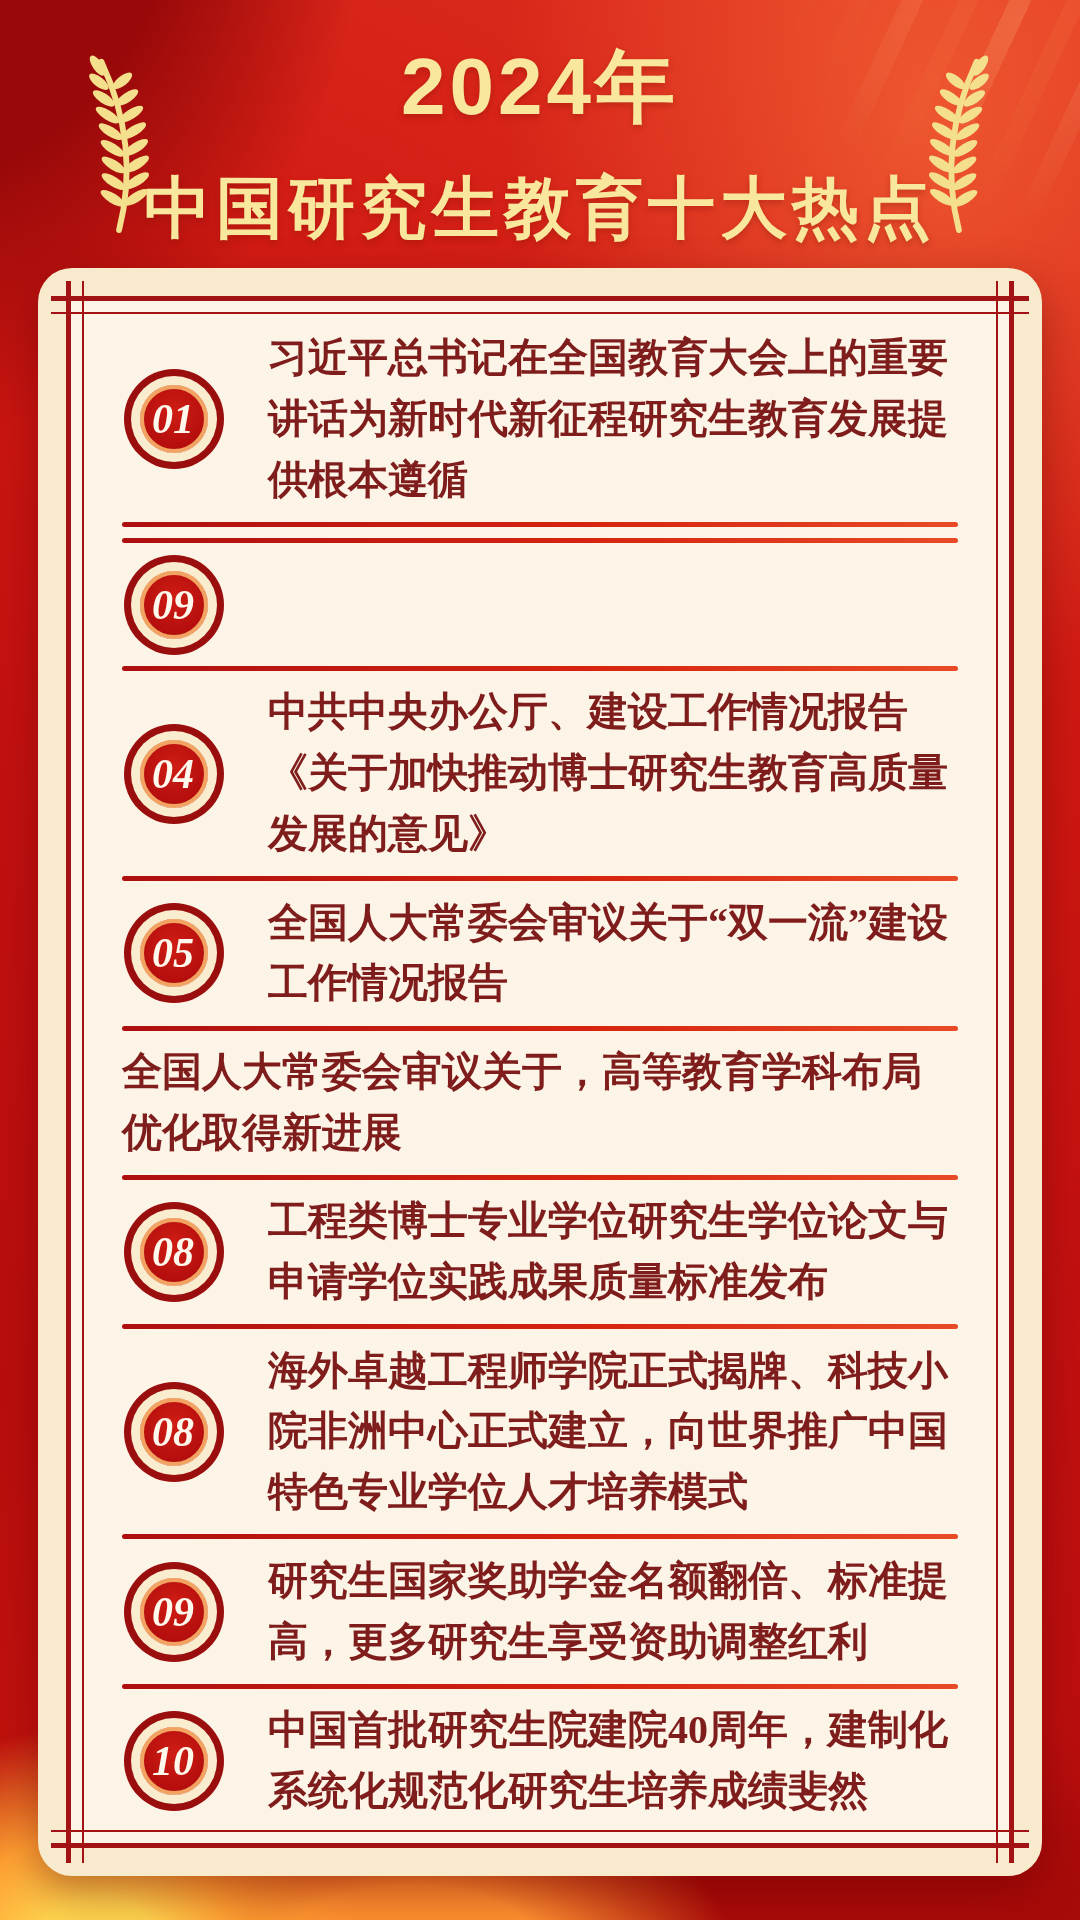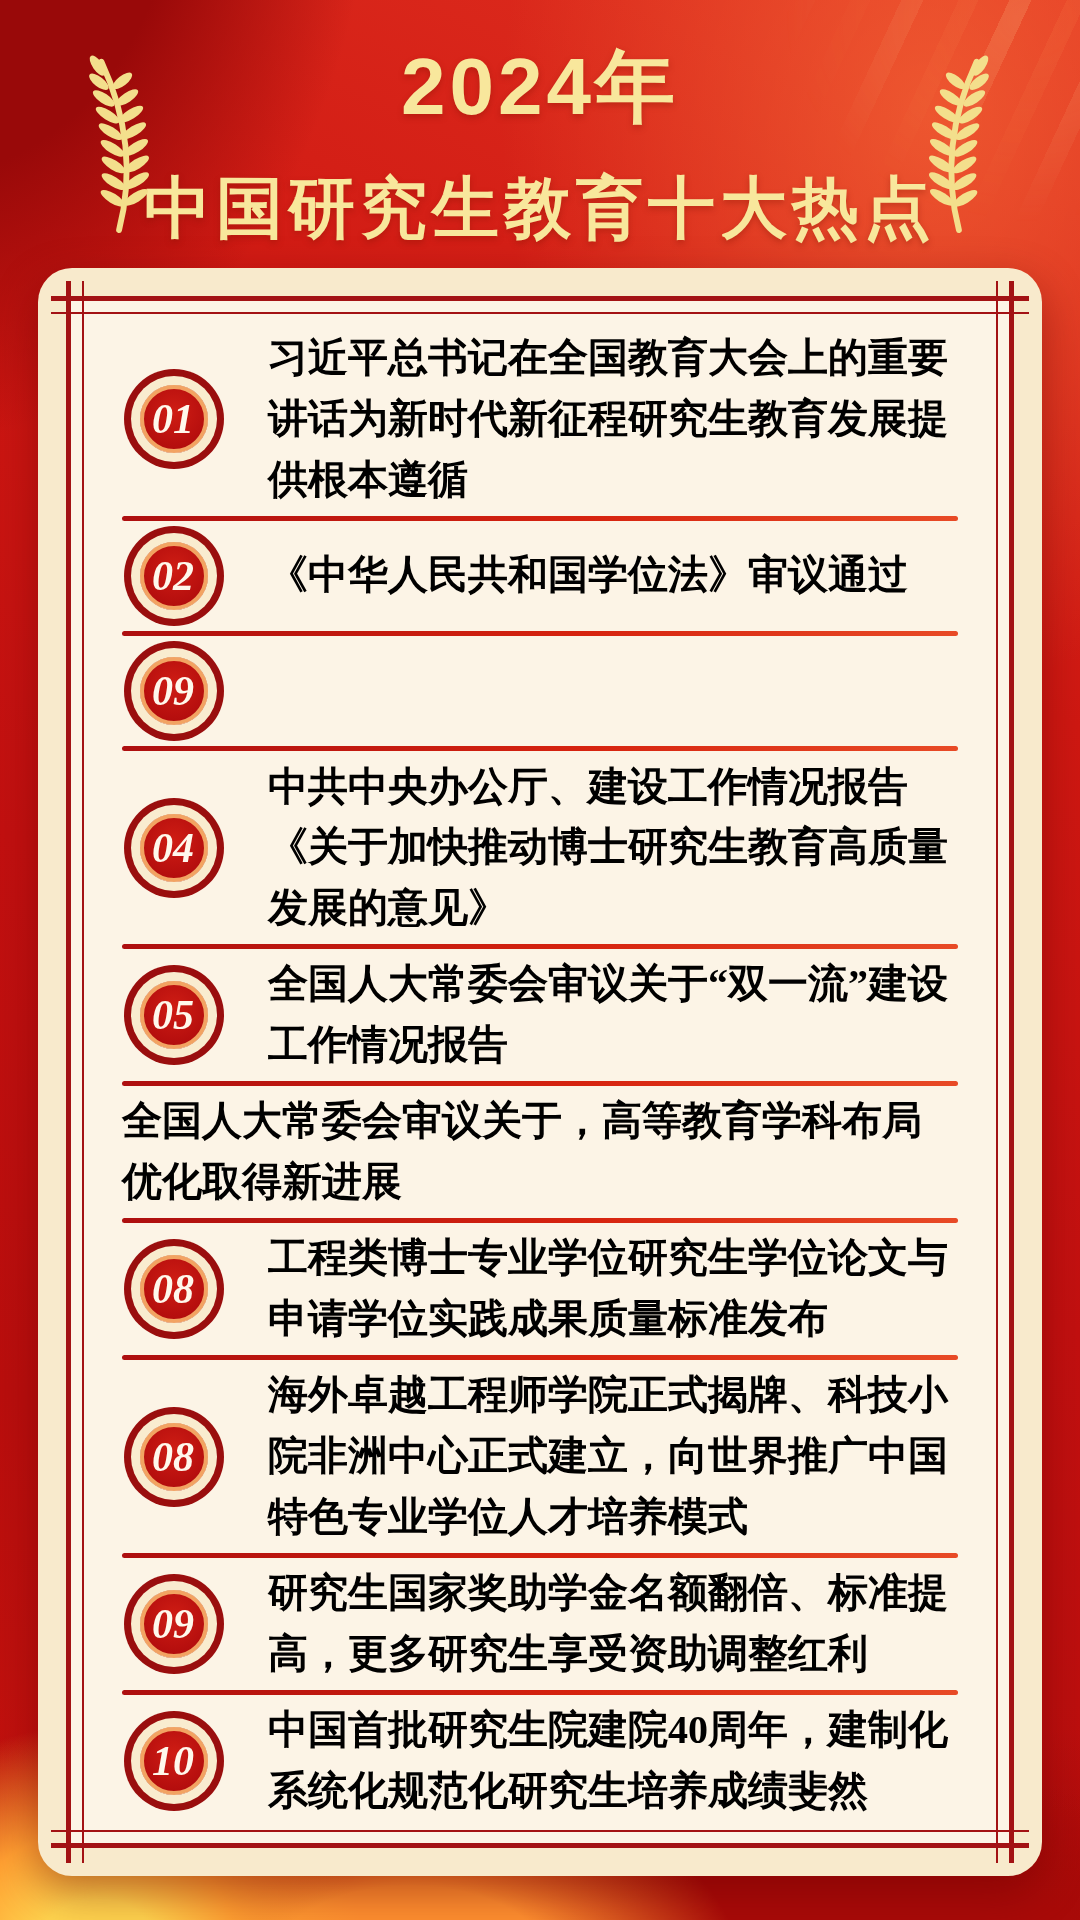--- a/index.html
+++ b/index.html
@@ -98,21 +98,21 @@
     font-style: italic; font-weight: 700;
     font-size: 42px; color: #fff8ec; line-height: 1;
     transform: translateX(-1px);
     text-align: right;
   }
   .item-text {
     flex: 1;
     font-family: "Liberation Serif", "DejaVu Serif", serif;
     font-weight: 700;
     font-size: 40px; line-height: 1.52;
-    color: #000000;
+    color: #7f1d1d;
   }
   .sep {
     height: 5px; border-radius: 3px;
     background: linear-gradient(90deg, #ad0f0f, #d6230f 55%, #e84a26);
   }
 </style>
 </head>
 <body>
 
 <div class="rays"></div>
@@ -187,28 +187,20 @@
     <div class="item">
       <div class="badge-cell">
         <div class="badge">
           <span class="badge-num">01</span>
         </div>
       </div>
       <div class="item-text">习近平总书记在全国教育大会上的重要讲话为新时代新征程研究生教育发展提供根本遵循</div>
     </div>
     <div class="sep"></div>
 
-    <div class="item">
-      <div class="badge-cell">
-        <div class="badge">
-          <span class="badge-num">02</span>
-        </div>
-      </div>
-      <div class="item-text">《中华人民共和国学位法》审议通过</div>
-    </div>
     <div class="sep"></div>
 
     <div class="item">
       <div class="badge-cell">
         <div class="badge">
           <span class="badge-num">09</span>
         </div>
       </div>
     </div>
     <div class="sep"></div>

